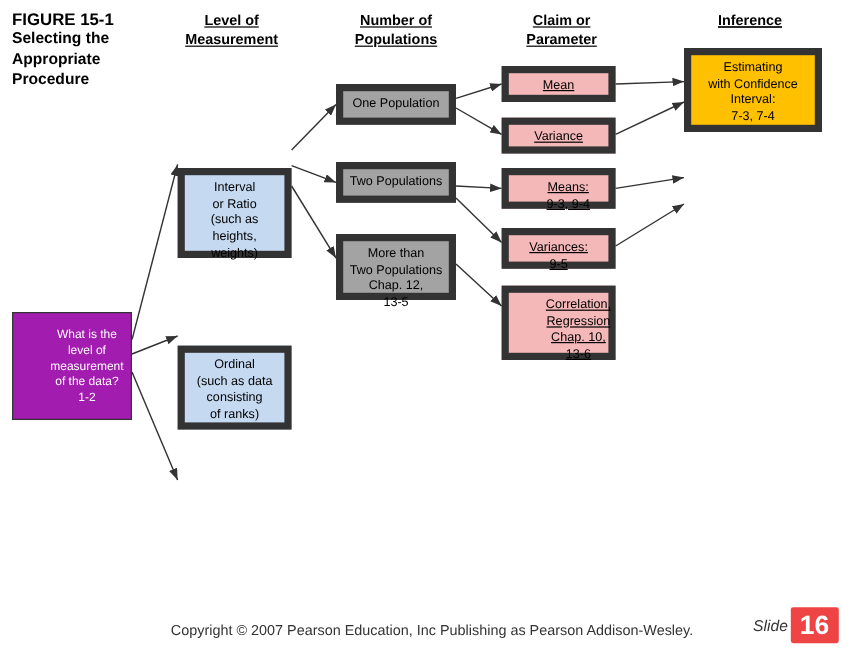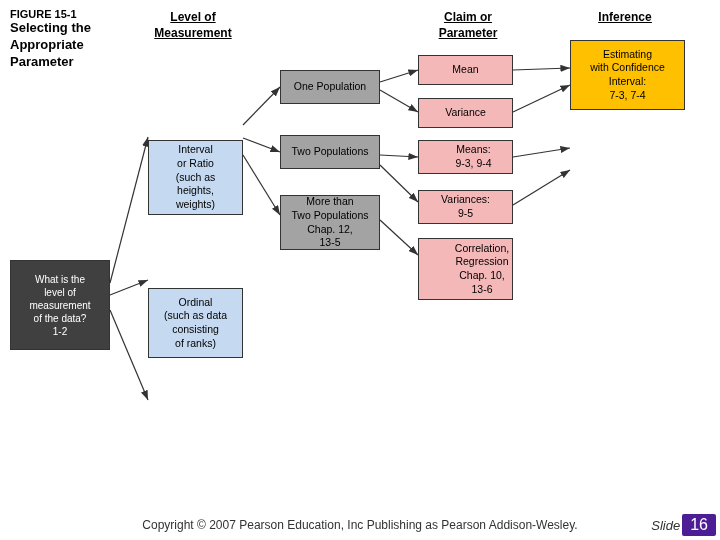--- a/index.html
+++ b/index.html
@@ -22,53 +22,54 @@
 
     
     .title-area {
       position: absolute;
       left: 10px;
       top: 8px;
       width: 130px;
     }
     .title-area .figure-label {
       font-weight: bold;
-      font-size: 11px;
+      font-size: 14px;
     }
     .title-area .figure-title {
       font-weight: bold;
       font-size: 13px;
       line-height: 1.3;
     }
 
     
     .box {
       position: absolute;
-      border: 1px solid #4c1d95;
+      border: 6px solid #4c1d95;
       display: flex;
-      align-items: center;
+      align-items: flex-start;
       justify-content: center;
       text-align: center;
       padding: 4px;
       line-height: 1.3;
       font-size: 10.5px;
     }
 
     .box-blue {
       background: #c5d9f1;
       border-color: #333;
       margin-top: 40px;
     }
     .box-yellow {
       background: #a3a3a3;
       border-color: #333;
     }
     .box-pink {
       background: #f4b8b8;
       border-color: #333;
+      text-decoration: underline;
     }
     .box-orange {
       background: #ffc000;
       border-color: #333;
     }
 
     
     .arrows-svg {
       position: absolute;
       top: 0;
@@ -84,81 +85,85 @@
       text-align: center;
       font-weight: bold;
       font-size: 12px;
       line-height: 1.3;
       text-decoration: underline;
     }
 
     
     .left-question {
       position: absolute;
-      background: #404040;
+      background: #a21caf;
       color: #fff;
       border: 1px solid #333;
       text-align: center;
       padding: 6px;
       font-size: 10px;
       line-height: 1.3;
       display: flex;
       align-items: center;
-      justify-content: center;
+      justify-content: flex-end;
     }
 
     
     .footer {
       position: absolute;
       bottom: 8px;
       left: 0;
       right: 0;
       text-align: center;
       font-size: 12px;
       color: #333;
     }
 
     
     .slide-badge {
       position: absolute;
       bottom: 4px;
-      right: 4px;
+      right: 21px;
       display: flex;
       align-items: center;
     }
     .slide-text {
       font-size: 13px;
       font-style: italic;
       color: #333;
       margin-right: 2px;
     }
     .slide-number {
-      background: #4c1d95;
+      background: #ef4444;
       color: #fff;
-      font-size: 16px;
-      font-weight: normal;
+      font-size: 22px;
+      font-weight: bold;
       padding: 2px 8px;
       border-radius: 2px;
     }
   </style>
 </head>
 <body>
 
 <div class="page">
 
   <div class="title-area">
     <div class="figure-label">FIGURE 15-1</div>
     <div class="figure-title">
-      <span>Selecting the Appropriate Parameter</span>
+      <span>Selecting the Appropriate Procedure</span>
     </div>
   </div>
 
   <div class="col-header" style="left:148px; top:10px; width:90px;">
     <span style="white-space:pre-line;">Level of
 Measurement</span>
+  </div>
+  <div class="col-header" style="left:280px; top:10px; width:100px;">
+    <span style="white-space:pre-line;">Number of
+Populations</span>
   </div>
   <div class="col-header" style="left:418px; top:10px; width:100px;">
     <span style="white-space:pre-line;">Claim or
 Parameter</span>
   </div>
   <div class="col-header" style="left:570px; top:10px; width:110px;">
     <span style="white-space:pre-line; text-decoration:underline;">Inference</span>
   </div>
 
   <div class="left-question" style="left:10px; top:260px; width:100px; height:90px;">

